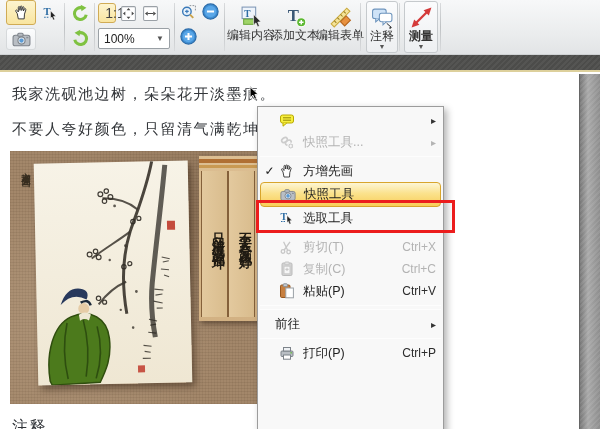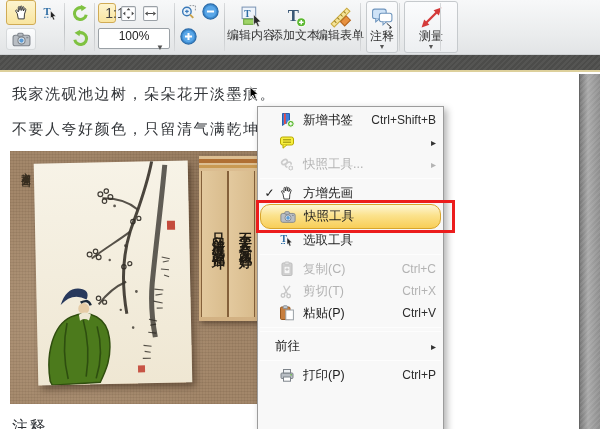--- a/index.html
+++ b/index.html
@@ -12,21 +12,21 @@
   #toolbar { left:0; top:0; width:600px; height:55px;
     background:linear-gradient(#f7f8f9,#e9ebec 70%,#e2e4e6); border-bottom:1px solid #cfd2d4; }
   .tsep { position:absolute; top:3px; width:1px; height:48px;
     background:linear-gradient(#d9dbdd,#bfc2c4,#d9dbdd); }
   .tbtn { position:absolute; display:flex; align-items:center; justify-content:center;
     border-radius:3px; }
   .tbtn.sel { background:linear-gradient(#fdf4cf,#f9e5a0); border:1px solid #d0ab55; }
   .tbtn.flat { border:1px solid #d6d9db; background:linear-gradient(#fcfdfe,#eef0f2); }
   .tbtn svg { display:block; }
   .combo { position:absolute; background:#fff; border:1px solid #9aa0a5; border-radius:2px;
-    font-size:12px; color:#222; display:flex; align-items:center; padding:0 5px;flex-direction:column; }
+    font-size:12px; color:#222; display:flex; align-items:center; padding:0 5px; }
   .combo .car { margin-left:auto; font-size:8px; color:#555; }
   .one2one { font-size:14px; font-weight:normal; color:#444;padding-left:16px; }
   .bigbtn { position:absolute; top:1px; height:52px; display:flex; flex-direction:column;
     align-items:center; justify-content:flex-start; border-radius:3px; padding-top:3px; }
   .bigbtn .bico { height:24px; display:flex; align-items:center; }
   .bigbtn .blabel { font-size:12px; color:#333; white-space:nowrap; line-height:14px; }
   .bigbtn .bdrop { font-size:7px; color:#555; line-height:8px; }
   .bigbtn.boxed { border:1px solid #c6cacd; background:linear-gradient(#fbfcfd,#edeff1); }
 
   
@@ -73,21 +73,21 @@
   .mi { height:22px; display:flex; align-items:center; padding:0 7px 0 4px; }
   .mi .chk { width:15px; font-size:12px; color:#222; text-align:center; flex:0 0 15px; }
   .mi .mico { width:20px; height:17px; flex:0 0 20px; display:flex; align-items:center; justify-content:center; }
   .mi .mico svg { width:16px; height:16px; display:block; }
   .mi .mlabel { font-size:12.5px; color:#1d1d1d; margin-left:6px; white-space:nowrap; }
   .mi .mright { margin-left:auto; font-size:12px; color:#2c2c2c; white-space:nowrap; }
   .mi .sub { font-size:10px; color:#333; }
   .mi.noicon { padding-left:11px; }
   .mi.disabled .mlabel, .mi.disabled .mright, .mi.disabled .sub { color:#b3b3b3; }
   .mi.disabled .mico svg { filter:grayscale(1) opacity(.5); }
-  .mi.hl { height:25px; margin:0 2px; border:1px solid #d8a52c; border-radius:10px;
+  .mi.hl { height:25px; margin:0 2px; border:1px solid #d8a52c; border-radius:4px;
     background:linear-gradient(#fdf6d5, #fbe term28d 45%, #f8ce58);
     background:linear-gradient(#fdf6d5, #fbe28d 45%, #f8ce58); padding-left:2px; }
   .msep { height:1px; background:#e0e0e0; border-bottom:1px solid #fdfdfd; margin:3px 2px; }
 
   #redbox { left:256px; top:200px; width:199px; height:33px; border:3px solid #ec1d1d;
     z-index:20; pointer-events:none; }
   #cursor { left:249px; top:86px; z-index:5; }
 </style>
 </head>
 <body>
@@ -238,21 +238,21 @@
               <rect x="1.5" y="3" width="13" height="9" rx="2" fill="#cfe3f7" stroke="#6d94bd"></rect>
               <path d="M4.5 12 v3.2 l3.8 -3.2" fill="#cfe3f7" stroke="#6d94bd"></path>
               <rect x="8" y="7" width="12" height="8" rx="2" fill="#fff" stroke="#6d94bd"></rect>
               <path d="M11.5 15 v3 l3.2 -3" fill="#fff" stroke="#6d94bd"></path>
               <path d="M15 16.5 L19.5 20.5 L17.8 20.8 L18.6 22" stroke="#222" fill="none" stroke-width="0.9"></path>
             </svg>
           </span>
           <div class="blabel">注释</div>
           <div class="bdrop">▼</div>
         </div>
-        <div class="bigbtn boxed" style="left: 404px; width: 54px;">
+        <div class="bigbtn boxed" style="left: 404px; width: 34px; font-weight: bold;">
           <span class="bico">
             <svg width="23" height="23" viewBox="0 0 22 22">
               <line x1="6" y1="16" x2="16" y2="6" stroke="#d43a3a" stroke-width="2.2"></line>
               <polygon points="13,4 20.5,1.5 18,9" fill="#d43a3a"></polygon>
               <polygon points="9,18 1.5,20.5 4,13" fill="#d43a3a"></polygon>
             </svg>
           </span>
           <div class="blabel">测量</div>
           <div class="bdrop">▼</div>
         </div>
@@ -330,33 +330,20 @@
     <svg width="11" height="16" viewBox="0 0 12 18">
         <path d="M1 1 L1 13 L4.2 10.4 L6.2 15 L8.4 14 L6.4 9.6 L10 9.2 Z" fill="#000" stroke="#fff" stroke-width="1"></path>
       </svg>
   </div>
 
   <div id="ctxmenu" class="abs">
       <div class="mi">
         <span class="chk"></span>
         <span class="mico">
           <svg width="17" height="17" viewBox="0 0 16 16">
-            <path d="M3.5 1.5 h7 v12 l-3.5 -2.8 -3.5 2.8 Z" fill="#3d7edb" stroke="#2a5ea8"></path>
-            <rect x="5" y="1.5" width="1.8" height="10.5" fill="#e34c4c"></rect>
-            <circle cx="11.8" cy="11.8" r="3.4" fill="#5cb832" stroke="#fff"></circle>
-            <path d="M11.8 10.1 v3.4 M10.1 11.8 h3.4" stroke="#fff" stroke-width="1.2"></path>
-          </svg>
-        </span>
-        <span class="mlabel">新增书签</span>
-        <span class="mright">Ctrl+Shift+B</span>
-      </div>
-      <div class="mi">
-        <span class="chk"></span>
-        <span class="mico">
-          <svg width="17" height="17" viewBox="0 0 16 16">
             <rect x="1.5" y="3" width="13" height="8" rx="2" fill="#f7ef3e" stroke="#b9a900"></rect>
             <path d="M4 11 L4 14.2 L7.8 11" fill="#f7ef3e" stroke="#b9a900"></path>
             <path d="M4 5.8 h8 M4 8.2 h8" stroke="#8a7d00" stroke-width="0.9"></path>
           </svg>
         </span>
         <span class="mright sub">▸</span>
       </div>
       <div class="mi disabled">
         <span class="chk"></span>
         <span class="mico">
@@ -407,43 +394,43 @@
           </svg>
         </span>
         <span class="mlabel">选取工具</span>
         <span class="mright"></span>
       </div>
       <div class="msep"></div>
       <div class="mi disabled">
         <span class="chk"></span>
         <span class="mico">
           <svg width="17" height="17" viewBox="0 0 16 16">
-            <rect x="3" y="2" width="10" height="12.5" rx="1.2" fill="#d9a869" stroke="#a8763d"></rect>
-            <rect x="5.8" y="1" width="4.4" height="2.8" rx="0.8" fill="#c6ccd2" stroke="#8a9097"></rect>
-            <rect x="5" y="5.2" width="6" height="7.6" fill="#f7f3ea" stroke="#b09a6a"></rect>
-            <path d="M8 6.8 v3.2 M6.4 8.4 h3.2" stroke="#7aa861" stroke-width="1.1"></path>
-          </svg>
-        </span>
-        <span class="mlabel">复制(C)</span>
-        <span class="mright">Ctrl+C</span>
-      </div>
-      <div class="mi disabled">
-        <span class="chk"></span>
-        <span class="mico">
-          <svg width="17" height="17" viewBox="0 0 16 16">
             <g stroke="#d9838a" stroke-width="1.3" fill="none">
               <circle cx="4" cy="12.5" r="1.8"></circle>
               <circle cx="9.6" cy="13" r="1.8"></circle>
               <path d="M5.2 11 L11 2.8 M8.7 11.6 L4.6 2.8"></path>
             </g>
           </svg>
         </span>
         <span class="mlabel">剪切(T)</span>
         <span class="mright">Ctrl+X</span>
       </div>
+      <div class="mi disabled">
+        <span class="chk"></span>
+        <span class="mico">
+          <svg width="17" height="17" viewBox="0 0 16 16">
+            <rect x="3" y="2" width="10" height="12.5" rx="1.2" fill="#d9a869" stroke="#a8763d"></rect>
+            <rect x="5.8" y="1" width="4.4" height="2.8" rx="0.8" fill="#c6ccd2" stroke="#8a9097"></rect>
+            <rect x="5" y="5.2" width="6" height="7.6" fill="#f7f3ea" stroke="#b09a6a"></rect>
+            <path d="M8 6.8 v3.2 M6.4 8.4 h3.2" stroke="#7aa861" stroke-width="1.1"></path>
+          </svg>
+        </span>
+        <span class="mlabel">复制(C)</span>
+        <span class="mright">Ctrl+C</span>
+      </div>
       <div class="mi">
         <span class="chk"></span>
         <span class="mico">
           <svg width="17" height="17" viewBox="0 0 16 16">
             <rect x="1.5" y="2" width="9.5" height="12.5" rx="1.2" fill="#c77f3f" stroke="#96571f"></rect>
             <rect x="4.2" y="0.8" width="4.2" height="2.8" rx="0.8" fill="#c6ccd2" stroke="#8a9097"></rect>
             <rect x="6.8" y="5" width="7.6" height="9.8" fill="#fff" stroke="#9aa0a6"></rect>
           </svg>
         </span>
         <span class="mlabel">粘贴(P)</span>

